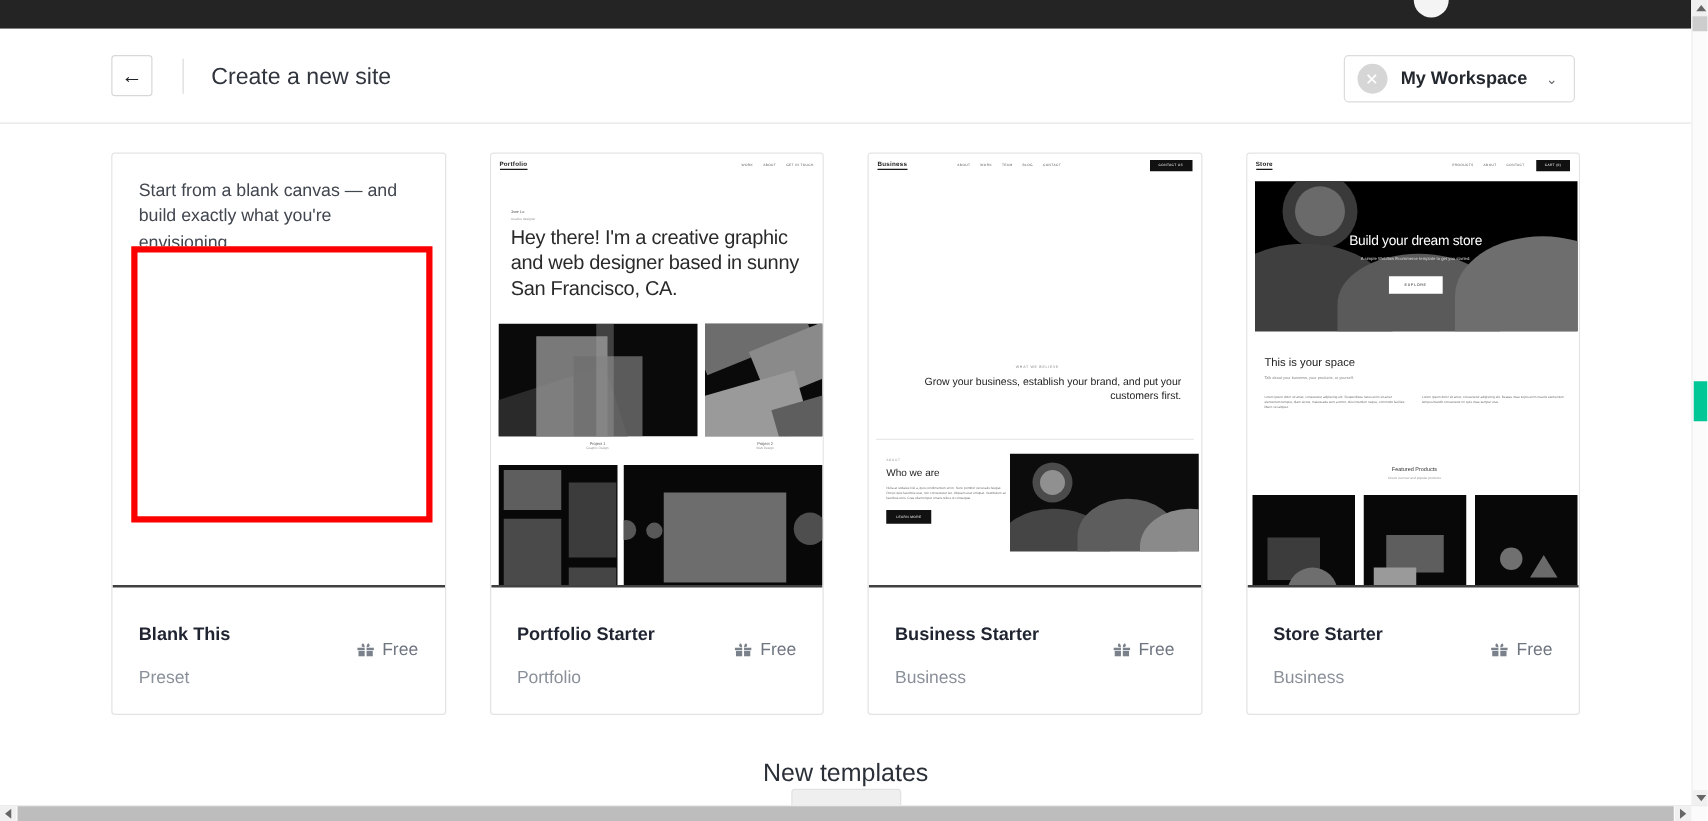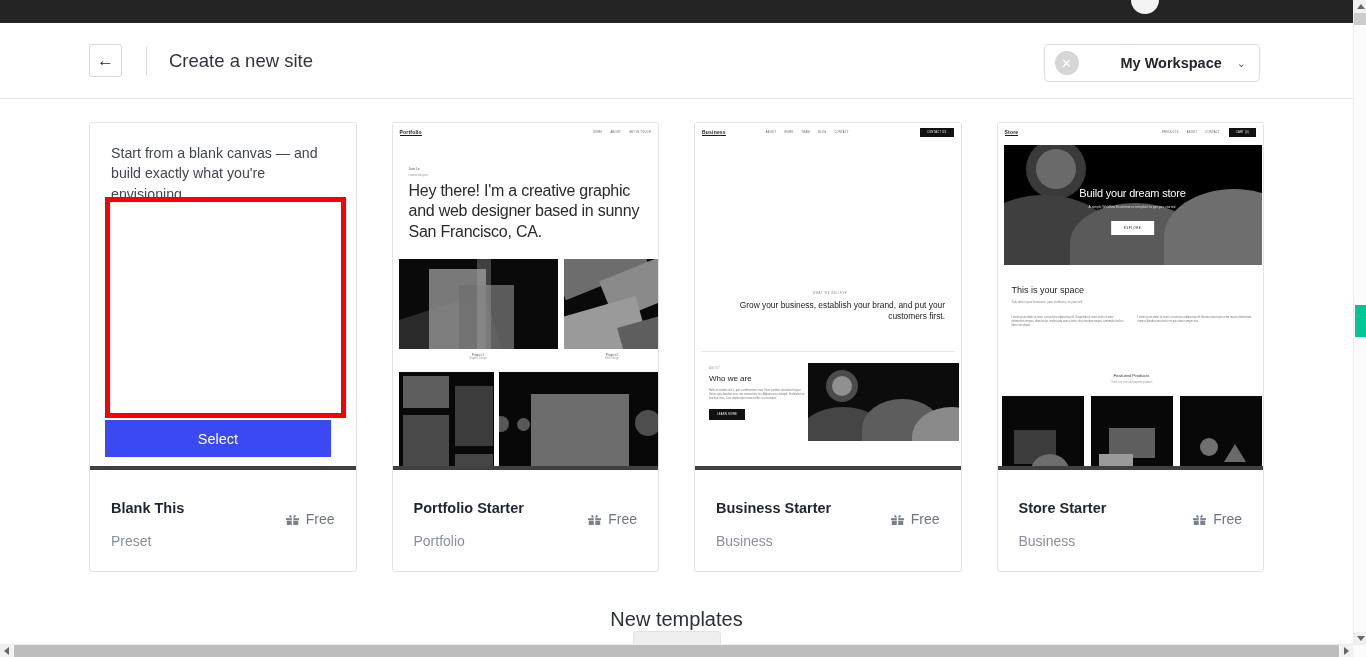--- a/index.html
+++ b/index.html
@@ -128,42 +128,42 @@
     padding: 0 13px 0 10px;
     border: 1px solid #dcdcdc; border-radius: 4px;
     background: #fff; cursor: pointer;
   }
   #workspace-avatar {
     width: 24px; height: 24px; border-radius: 50%;
     background: #d6d6d6;
     display: flex; align-items: center; justify-content: center;
     color: #ffffff; font-size: 13px; line-height: 1;
   }
-  #workspace-label { font-size: 14.5px; color: #23272e; font-weight: 600; margin-left: 31px; }
+  #workspace-label { font-size: 14.5px; color: #23272e; font-weight: 600; }
   #workspace-caret { font-size: 11px; color: #5a5f66; margin-left: 4px; }
 
   
   #card-grid {
     display: flex;
     gap: 35px;
     padding: 23px 89px 0 89px;
   }
   .tpl-card {
     width: 270px;
     background: #fff;
     border: 1px solid #e3e3e3;
     border-radius: 3px;
     overflow: hidden;
   }
   .tpl-preview {
     height: 347px;
     position: relative;
     overflow: hidden;
     background: #fff;
-    border-bottom: 4px solid #404040;
+    border-bottom: 2px solid #404040;
   }
   .tpl-meta { padding: 18px 21px 22px 21px; }
   .tpl-meta-row { display: flex; align-items: center; justify-content: space-between; }
   .tpl-name { font-size: 14.5px; font-weight: bold; color: #1f2430; }
   .tpl-price { display: flex; align-items: center; gap: 6px; font-size: 14px; color: #6f7680; margin-top: 23px; }
   .tpl-cat { margin-top: 6px; font-size: 14px; color: #8a9099; }
 
   
   #blank-desc {
     padding: 20px 21px 0 21px;
@@ -302,21 +302,20 @@
       <div id="workspace-caret">⌄</div>
     </div>
   </div>
 
   <div id="card-grid">
 
     <div class="tpl-card">
       <div class="tpl-preview">
         <div id="blank-desc">Start from a blank canvas — and build exactly what you're envisioning.</div>
         <div id="blank-canvas"></div>
-        <div id="select-button">Select</div>
       </div>
       <div class="tpl-meta">
         <div class="tpl-meta-row">
           <div class="tpl-name">Blank This</div>
           <div class="tpl-price">
             <svg width="15" height="15" viewBox="0 0 16 16">
               <rect x="1" y="6.6" width="6.2" height="2.1" fill="#7a818a"></rect>
               <rect x="8.8" y="6.6" width="6.2" height="2.1" fill="#7a818a"></rect>
               <rect x="1.9" y="9.3" width="5.3" height="4.6" fill="#7a818a"></rect>
               <rect x="8.8" y="9.3" width="5.3" height="4.6" fill="#7a818a"></rect>

